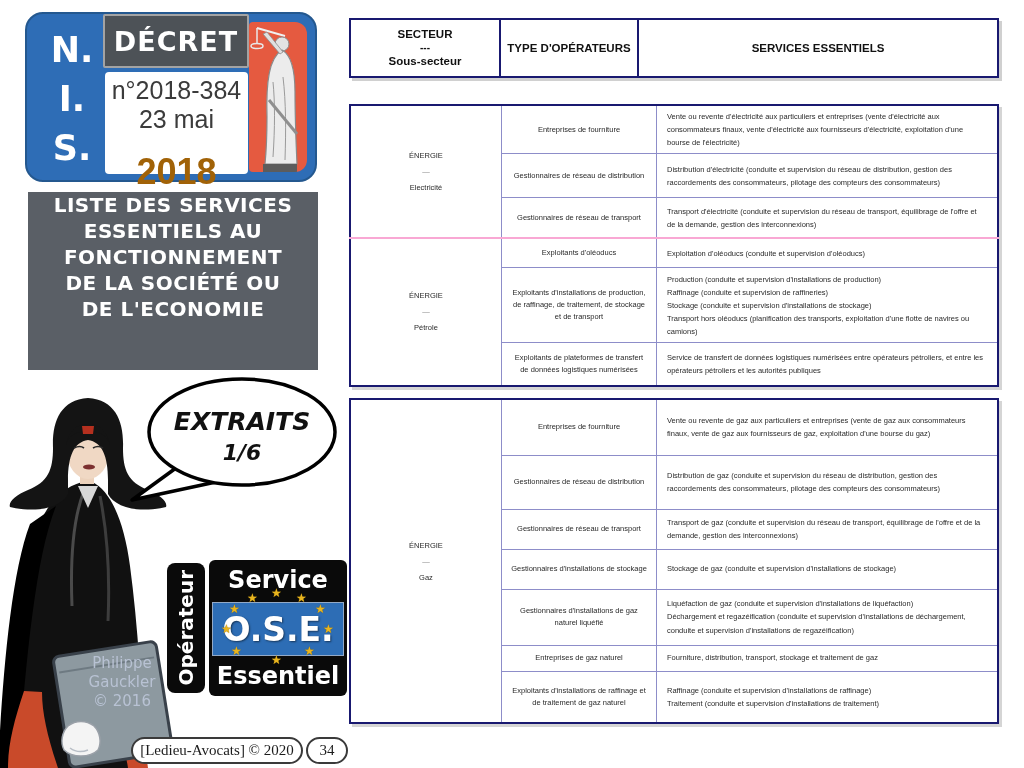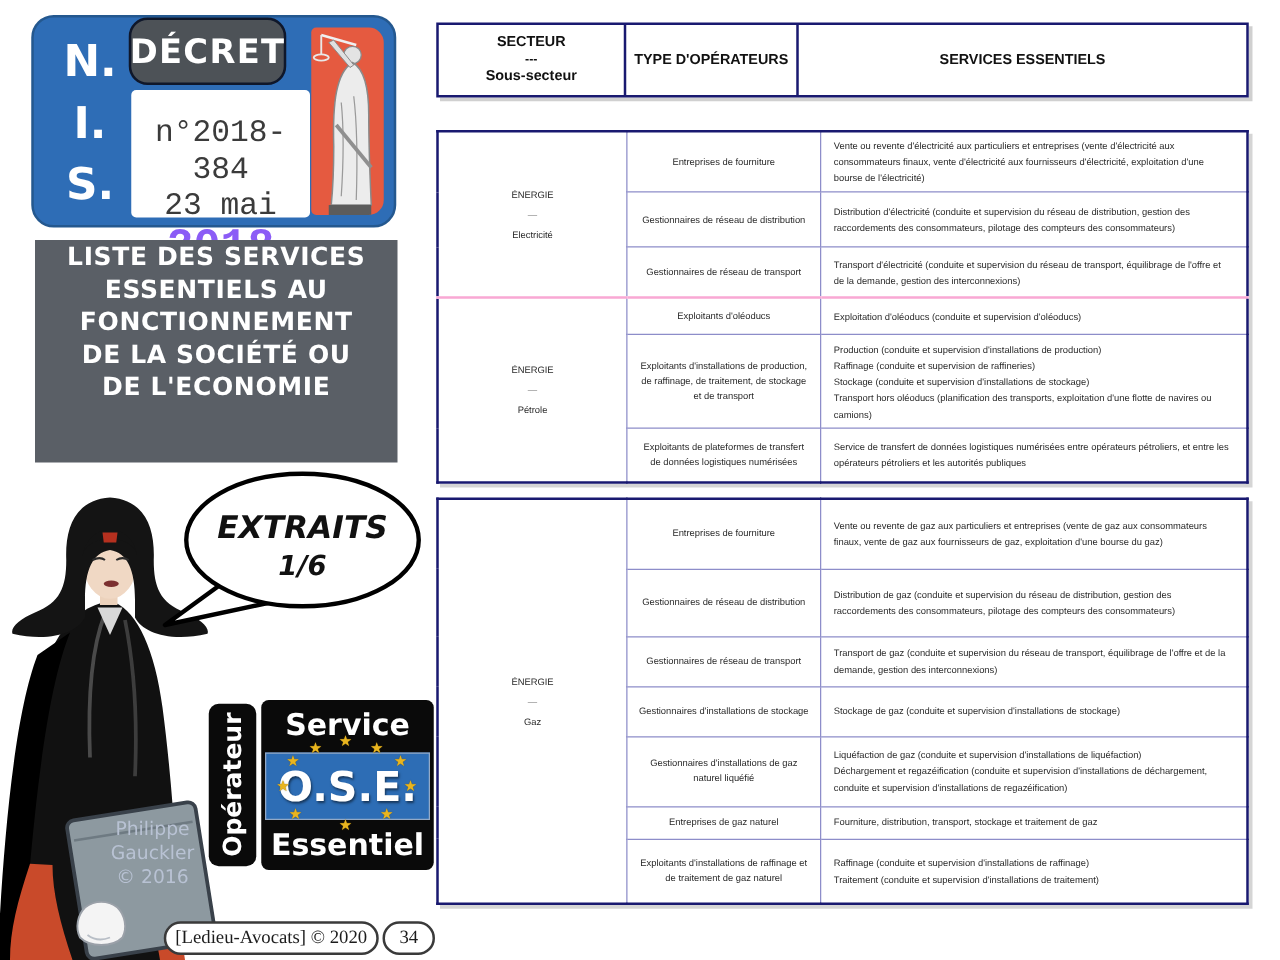--- a/index.html
+++ b/index.html
@@ -6,29 +6,29 @@
   #slide{
     position:relative;width:1024px;height:768px;background:#ffffff;
     overflow:hidden;font-family:"Liberation Sans",sans-serif;
     outline:1px solid #d8d8d8;margin:0 auto;
   }
   
   #nis-badge{position:absolute;left:25px;top:12px;width:292px;height:170px;
     background:#2e6db6;border:2px solid #24588f;border-radius:18px;box-sizing:border-box;}
   .nis-letters{position:absolute;left:14px;top:12px;width:62px;text-align:center;
     color:#fff;font-weight:bold;font-size:35px;line-height:49px;font-family:"DejaVu Sans",sans-serif;}
-  #decret-tab{position:absolute;left:76px;top:0px;width:126px;height:54px;
-    background:#4d5257;border:2px solid #0f172a;border-radius:15px;box-sizing:border-box;
+  #decret-tab{position:absolute;left:76px;top:0px;width:146px;height:54px;
+    background:#4d5257;border:2px solid #a3a3a3;border-radius:2px;box-sizing:border-box;
     display:flex;align-items:center;justify-content:center;
     color:#fff;font-weight:bold;font-size:27px;letter-spacing:1px;font-family:"DejaVu Sans",sans-serif;}
   #date-panel{position:absolute;left:78px;top:58px;width:143px;height:102px;
     background:#fff;border-radius:4px;text-align:center;color:#3b3b3b;
-    font-family:Liberation Mono, monospace;padding-top:20px;box-sizing:border-box;}
+    font-family:Liberation Sans, sans-serif;padding-top:4px;box-sizing:border-box;}
   #date-panel .ln1,#date-panel .ln2{font-size:25px;line-height:29px;}
-  #date-panel .ln3{font-size:36px;line-height:38px;font-weight:800;color:#8b5cf6;}
+  #date-panel .ln3{font-size:36px;line-height:38px;font-weight:800;color:#a16207;margin-top:19px;}
   #justice-panel{position:absolute;right:8px;top:8px;width:58px;height:150px;
     background:#e55a40;border-radius:4px 12px 12px 4px;overflow:hidden;}
   
   #annexe-block{position:absolute;left:28px;top:192px;width:290px;height:178px;
     background:#5a5f66;color:#fff;text-align:center;font-family:"DejaVu Sans",sans-serif;}
   #annexe-title{font-size:45px;font-weight:800;line-height:52px;margin-top:4px;letter-spacing:1px;}
   .annexe-line{font-size:20px;font-weight:bold;line-height:26px;letter-spacing:.5px;}
   
   #speech-bubble{position:absolute;left:118px;top:372px;z-index:5;}
   

